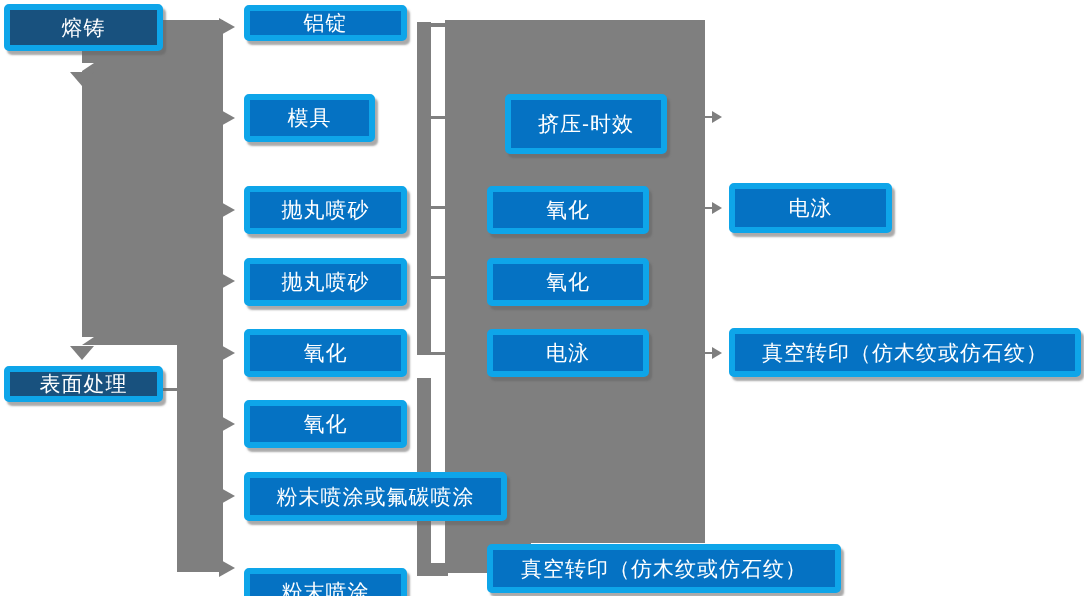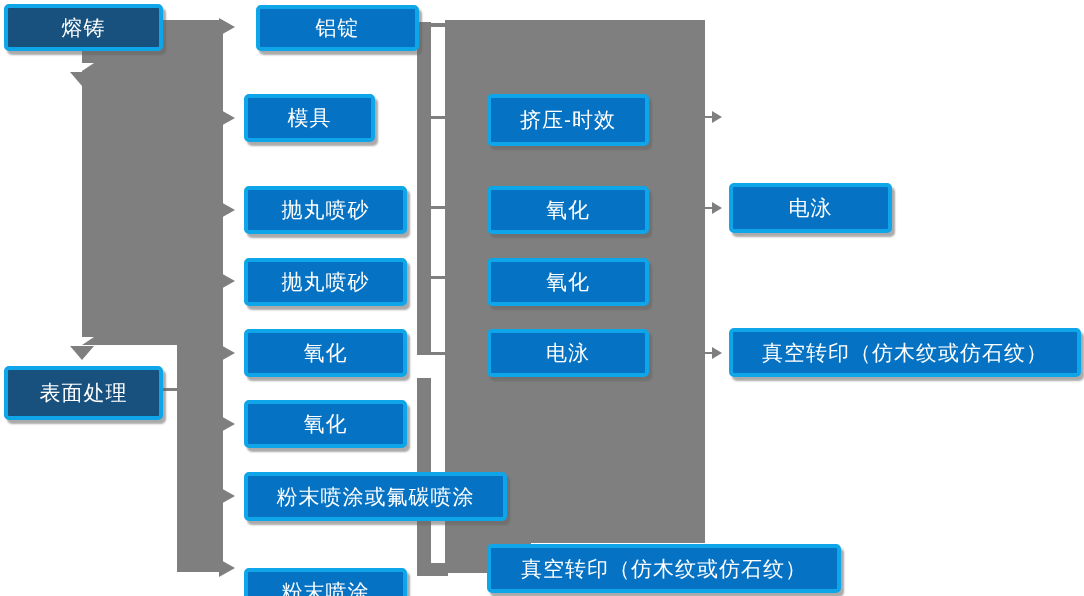--- a/index.html
+++ b/index.html
@@ -7,21 +7,21 @@
     position:relative;
     width:1084px;height:596px;
     background:#ffffff;
     overflow:hidden;
     font-family:"Liberation Sans", sans-serif;
   }
   .box{
     position:absolute;
     box-sizing:border-box;
     background:#0572C3;
-    border:4px solid #0ea5e9;
+    border:6px solid #0ea5e9;
     border-radius:5px;
     color:#ffffff;
     display:flex;align-items:center;justify-content:center;
     font-size:21px;
     letter-spacing:1px;
     box-shadow:3px 4px 2px rgba(100,100,100,0.55);
     z-index:3;
     white-space:nowrap;
   }
   .box.dark{background:#18517E;}
@@ -92,32 +92,32 @@
   <div class="gray" style="left:445px;top:543px;width:86px;height:30px"></div>
 
   <div class="sline" style="left:705px;top:116px;width:8px"></div>
   <div class="shead" style="left:712px;top:111px"></div>
   <div class="sline" style="left:705px;top:207px;width:8px"></div>
   <div class="shead" style="left:712px;top:202px"></div>
   <div class="sline" style="left:705px;top:352px;width:8px"></div>
   <div class="shead" style="left:712px;top:347px"></div>
 
   <div class="box dark" style="left:4px;top:4px;width:159px;height:47px">熔铸</div>
-  <div class="box dark" style="left:4px;top:366px;width:159px;height:54px">表面处理</div>
+  <div class="box dark" style="left:4px;top:366px;width:159px;height:36px">表面处理</div>
 
-  <div class="box" style="left:256px;top:5px;width:163px;height:46px">铝锭</div>
+  <div class="box" style="left:244px;top:5px;width:163px;height:36px">铝锭</div>
   <div class="box" style="left:244px;top:94px;width:131px;height:48px">模具</div>
   <div class="box" style="left:244px;top:186px;width:163px;height:48px">抛丸喷砂</div>
   <div class="box" style="left:244px;top:258px;width:163px;height:48px">抛丸喷砂</div>
   <div class="box" style="left:244px;top:329px;width:163px;height:48px">氧化</div>
   <div class="box" style="left:244px;top:400px;width:163px;height:48px">氧化</div>
   <div class="box" style="left:244px;top:472px;width:263px;height:49px">粉末喷涂或氟碳喷涂</div>
   <div class="box" style="left:244px;top:568px;width:163px;height:47px">粉末喷涂</div>
 
-  <div class="box" style="left:487px;top:94px;width:162px;height:52px">挤压-时效</div>
+  <div class="box" style="left:505px;top:94px;width:162px;height:60px">挤压-时效</div>
   <div class="box" style="left:487px;top:186px;width:162px;height:48px">氧化</div>
   <div class="box" style="left:487px;top:258px;width:162px;height:48px">氧化</div>
   <div class="box" style="left:487px;top:329px;width:162px;height:48px">电泳</div>
   <div class="box" style="left:487px;top:544px;width:354px;height:49px">真空转印（仿木纹或仿石纹）</div>
 
   <div class="box" style="left:729px;top:183px;width:163px;height:50px">电泳</div>
   <div class="box" style="left:729px;top:328px;width:352px;height:49px">真空转印（仿木纹或仿石纹）</div>
 
 </div>
 

